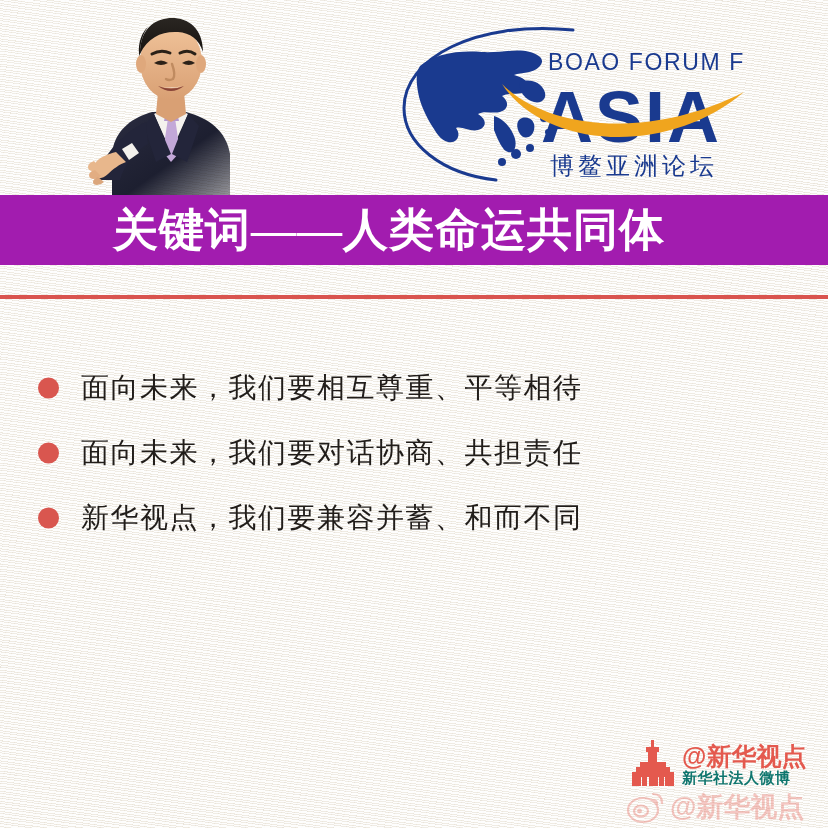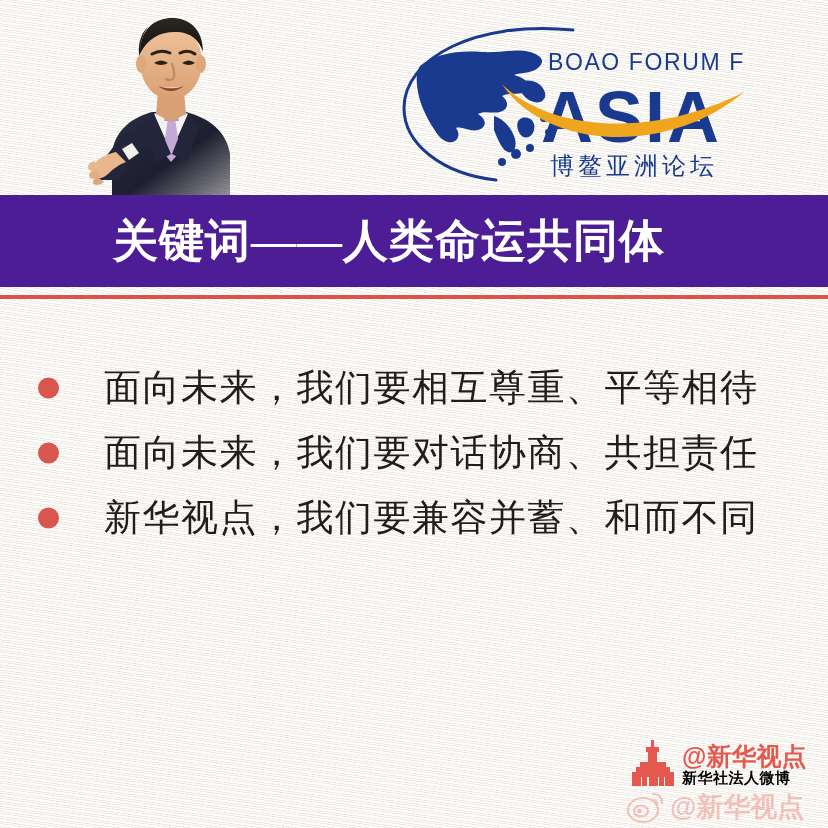--- a/index.html
+++ b/index.html
@@ -82,22 +82,22 @@
     height: 162px;
   }
   .logo svg { display: block; }
 
   
   .title-banner {
     position: absolute;
     left: 0;
     top: 195px;
     width: 828px;
-    height: 92px;
-    background: #4c1d95;
+    height: 70px;
+    background: #a21caf;
     display: flex;
     align-items: center;
   }
   .title-text {
     margin-left: 113px;
     color: #ffffff;
     font-size: 45px;
     font-weight: bold;
     letter-spacing: 1px;
     font-family: "Liberation Serif", "DejaVu Serif", serif;
@@ -131,22 +131,22 @@
     position: absolute;
     left: 38px;
     top: 50%;
     transform: translateY(-50%);
     width: 21px;
     height: 21px;
     border-radius: 50%;
     background: #d9564f;
   }
   .bullet-text {
-    margin-left: 104px;
-    font-size: 37px;
+    margin-left: 81px;
+    font-size: 28px;
     color: #211d1a;
     letter-spacing: 1.5px;
     font-family: "Liberation Serif", "DejaVu Serif", serif;
     white-space: nowrap;
   }
 
   
   .watermark {
     position: absolute;
     right: 20px;
@@ -170,21 +170,21 @@
   }
   .wm-handle {
     color: #e4594e;
     font-size: 25px;
     font-weight: bold;
     line-height: 1.05;
     font-family: "Liberation Sans", "DejaVu Sans", sans-serif;
     white-space: nowrap;
   }
   .wm-sub {
-    color: #000000;
+    color: #0f766e;
     font-size: 15px;
     font-weight: bold;
     line-height: 1.1;
     letter-spacing: 0.5px;
     font-family: "Liberation Sans", "DejaVu Sans", sans-serif;
     white-space: nowrap;
   }
   .wm-ghost {
     position: absolute;
     left: 8px;

